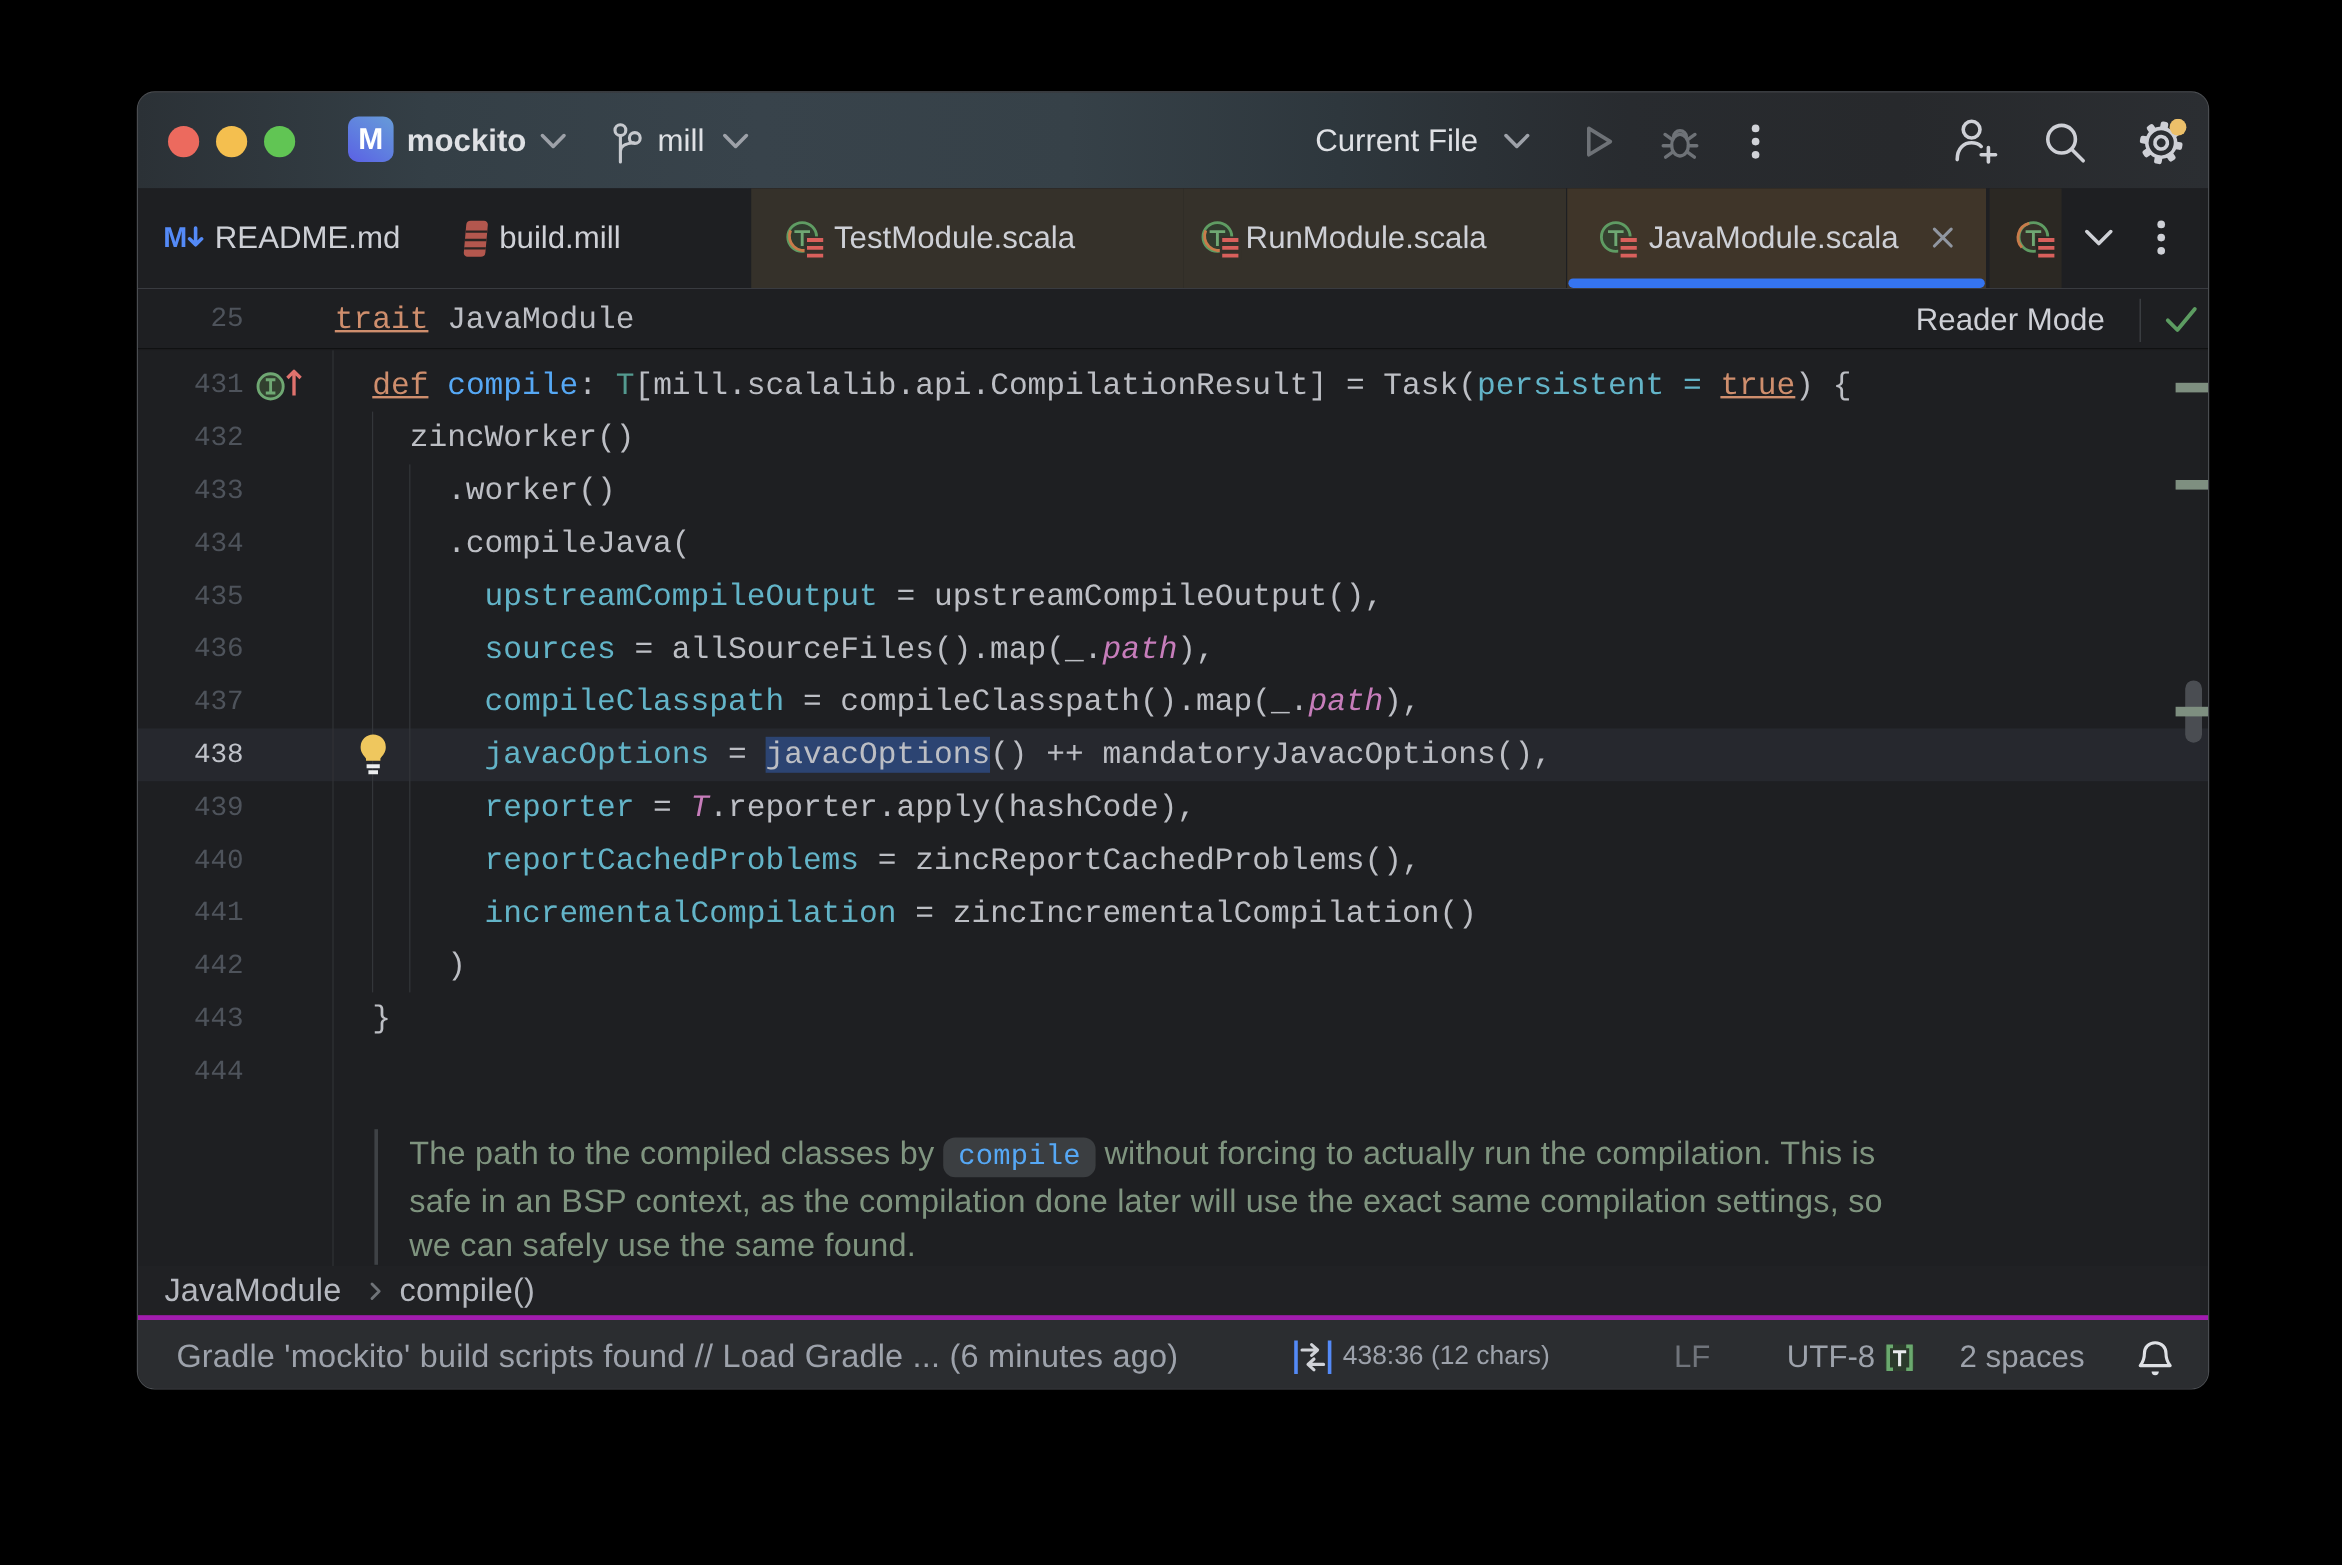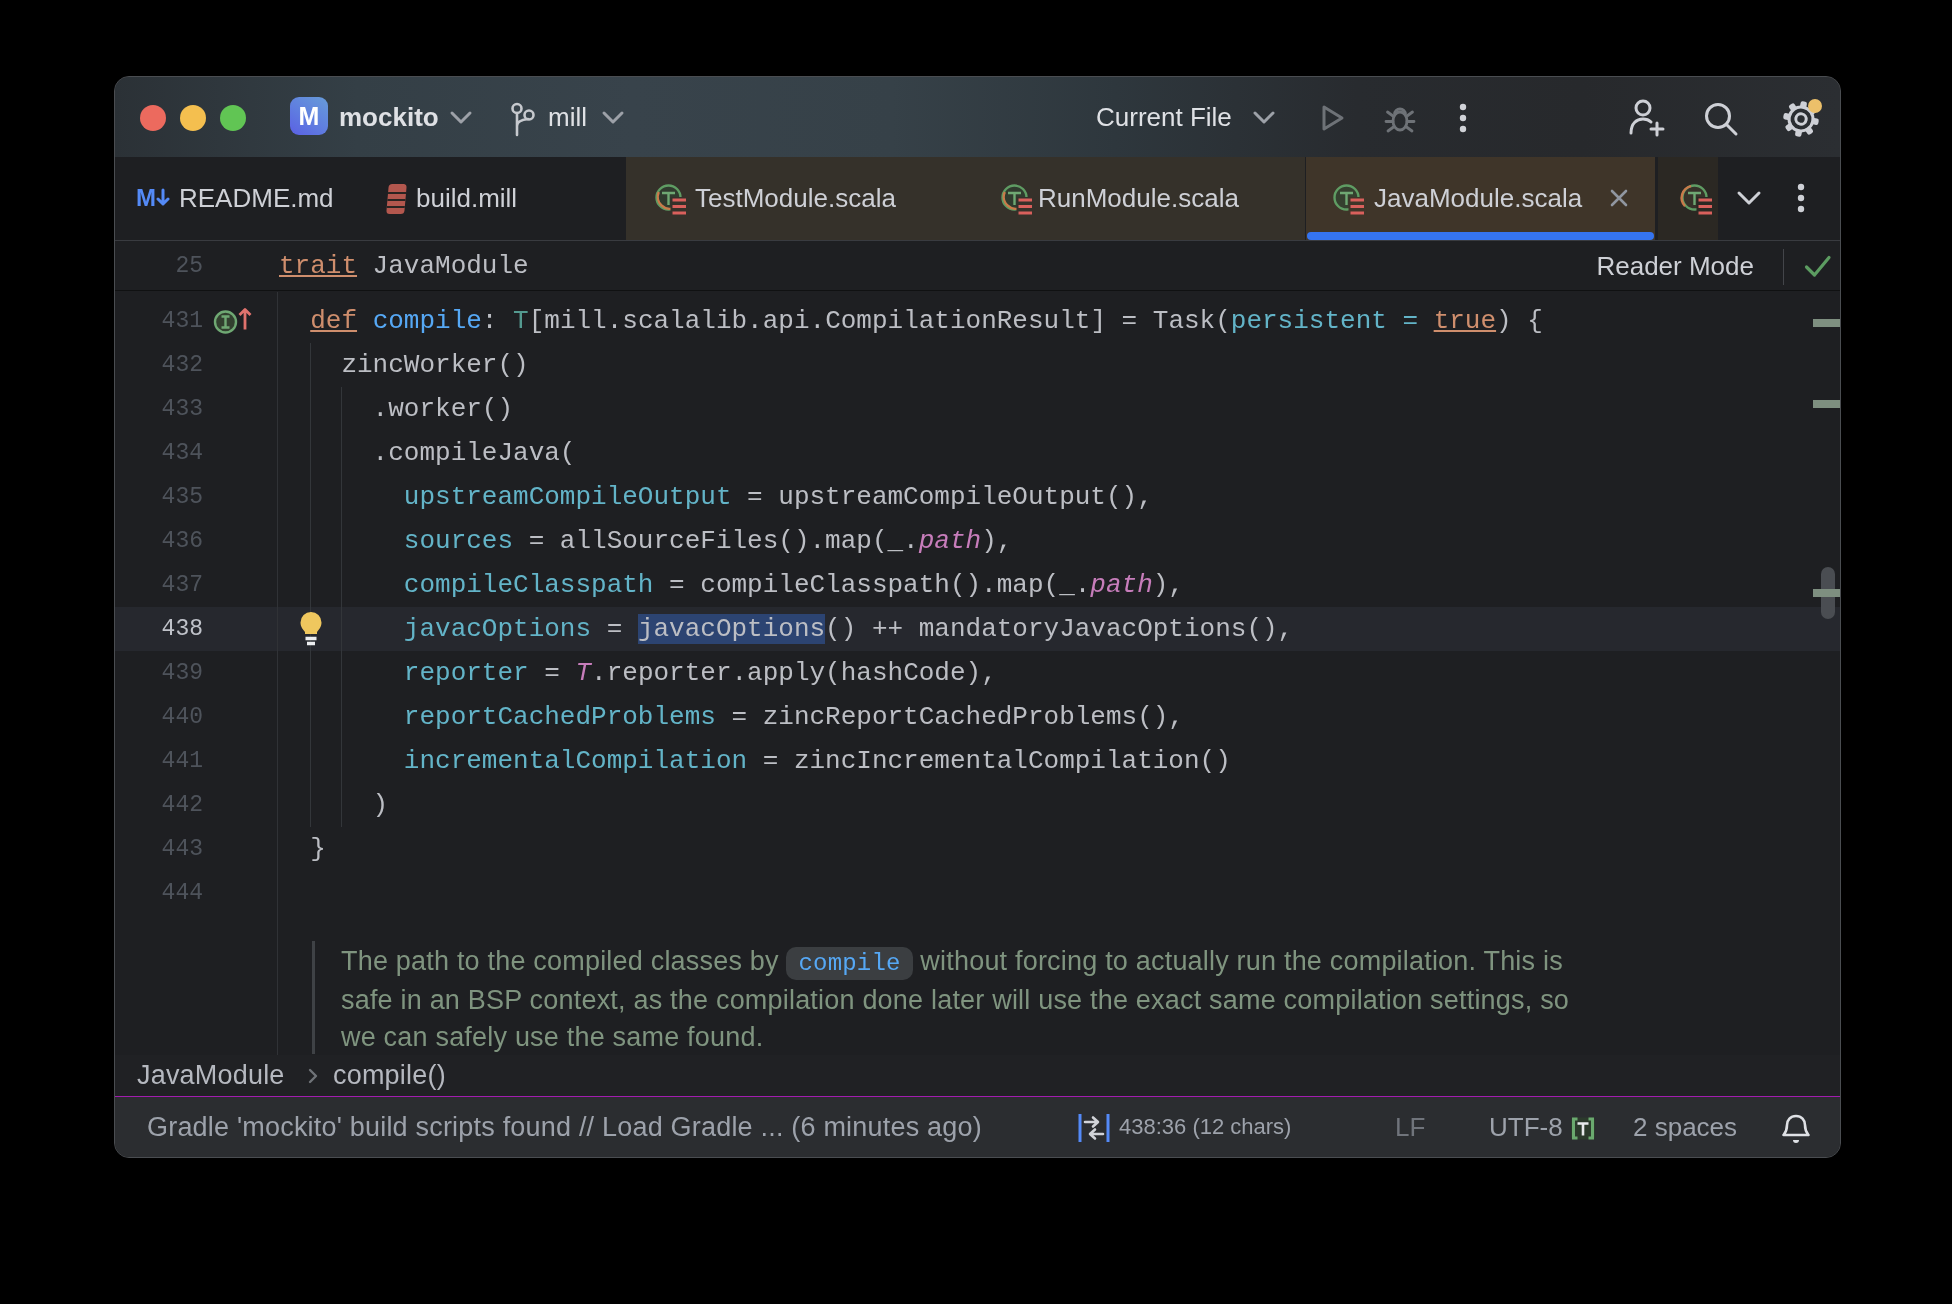--- a/index.html
+++ b/index.html
@@ -45,21 +45,21 @@
   .ti { color:#c77dbb; font-style:italic; }
   .sel { background:#2c4472; }
   .guide { position:absolute; width:1px; background:#33363a; }
 
   
   #doc { position:absolute; left:226px; top:866px; width:1400px; font-size:27px; letter-spacing:0.2px; line-height:37px; color:#7f947f; font-family:"Liberation Sans", sans-serif;}
   #docchip { background:#3b3e41; border-radius:10px; padding:3px 12px; font-family:"Liberation Mono", monospace; font-size:24px; color:#56a8f5; }
 
   
   #crumbs { position:absolute; left:0; top:978px; width:100%; height:41px; background:#202124; }
-  #status { position:absolute; left:0; top:1019px; width:100%; height:63px; background:#2b2d30; border-top:1px solid #a21caf; }
+  #status { position:absolute; left:0; top:1019px; width:100%; height:63px; background:#2b2d30; border-top:4px solid #a21caf; }
   .st { position:absolute; top:0; height:62px; line-height:60px; font-size:26px; color:#9da2ab; font-family:"Liberation Sans", sans-serif;}
 </style>
 </head>
 <body>
 <div id="win">
 
   <div id="titlebar">
     <div class="tdot" style="left:25px;  background:#ec6a5e;"></div>
     <div class="tdot" style="left:65px;  background:#f4bf4f;"></div>
     <div class="tdot" style="left:105px; background:#61c554;"></div>

